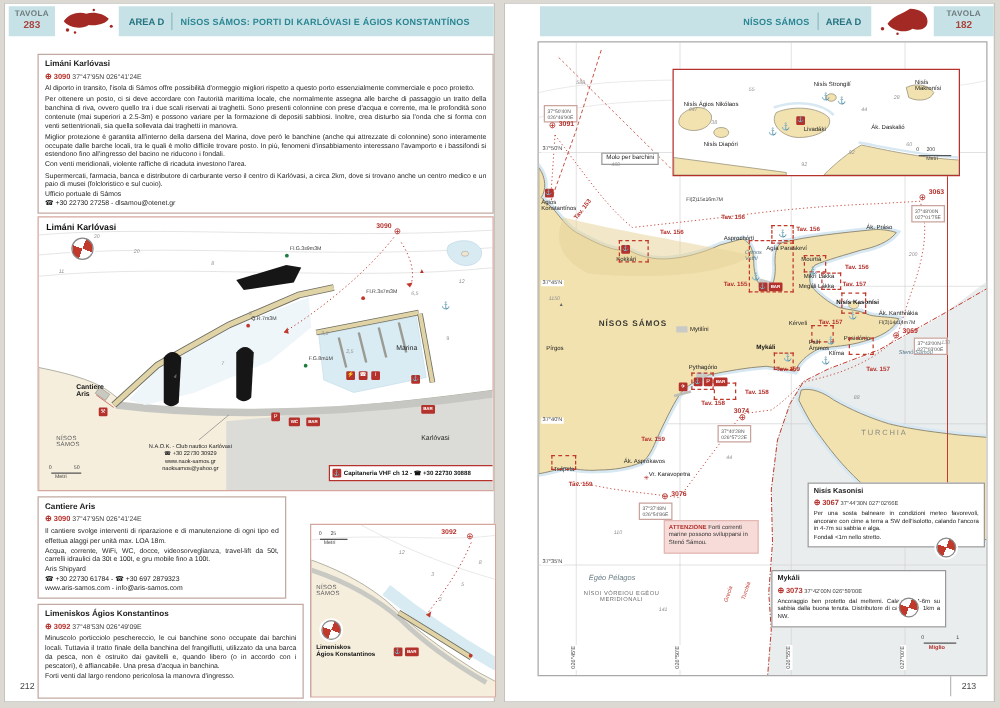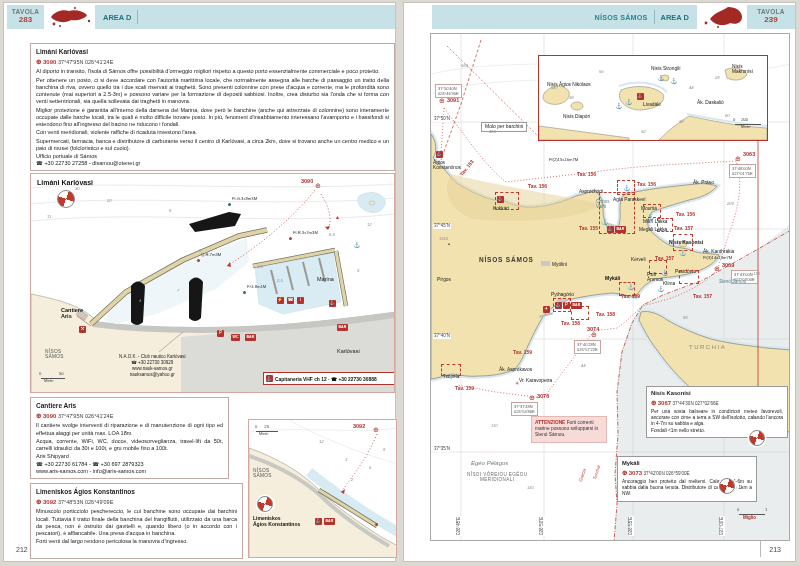--- a/index.html
+++ b/index.html
@@ -100,20 +100,21 @@
       <path d="M6,12 C10,6 18,4 24,6 C30,4 38,6 42,10 C40,14 32,16 26,15 C20,19 10,17 6,12 Z" fill="#a32a24"></path>
       <circle cx="9" cy="19" r="1.4" fill="#a32a24"></circle>
         <circle cx="15" cy="21" r="1" fill="#a32a24"></circle>
       <circle cx="30" cy="3" r="1" fill="#a32a24"></circle>
         <circle cx="44" cy="16" r="1.2" fill="#a32a24"></circle>
     </svg>
   </div>
   <div class="bar" style="left:91px;width:300px">
     <span class="area">AREA D</span>
     <span class="vr"></span>
+    <span class="htitle">NÍSOS SÁMOS: PORTI DI KARLÓVASI E ÁGIOS KONSTANTÍNOS</span>
   </div>
 
   <div class="ibox" style="left:26px;top:40px;width:365px;height:128px">
     <h4>Limáni Karlóvasi</h4>
     <div class="wline">
       <span class="wsym">⊕</span>
       <b class="wnum">3090</b>
       <span class="wcoords">37°47'95N 026°41'24E</span>
     </div>
     <p>Al diporto in transito, l'isola di Sámos offre possibilità d'ormeggio migliori rispetto a questo porto essenzialmente commerciale e poco protetto.</p>
@@ -289,21 +290,21 @@
   </div>
   <div class="islbox" style="left:294px">
     <svg width="48" height="24" viewBox="0 0 48 24">
       <path d="M30,2 C38,2 44,6 44,12 C44,18 38,20 32,18 C26,22 16,20 12,14 C16,8 24,6 30,2 Z" fill="#a32a24"></path>
       <circle cx="8" cy="18" r="1.4" fill="#a32a24"></circle>
         <circle cx="20" cy="22" r="1" fill="#a32a24"></circle>
     </svg>
   </div>
   <div class="tavbox" style="left:343px;width:48px">
     <div class="tavlbl">TAVOLA</div>
-    <div class="tavnum">239</div>
+    <div class="tavnum">182</div>
   </div>
 
   <div class="chart" id="chSamos">
     <svg width="360" height="508" viewBox="0 0 360 508">
       <path d="M360,190 L320,220 L270,248 L230,262 L210,272 L200,290 L190,320 L186,358 L187,400 L184,440 L186,470 L183,508 L360,508 Z" fill="#e9edee"></path>
       <g stroke="#cfcfcf" stroke-width="0.5">
         <path d="M30,0 V508"></path>
           <path d="M113,0 V508"></path>
           <path d="M202,0 V508"></path>
           <path d="M293,0 V508"></path>

